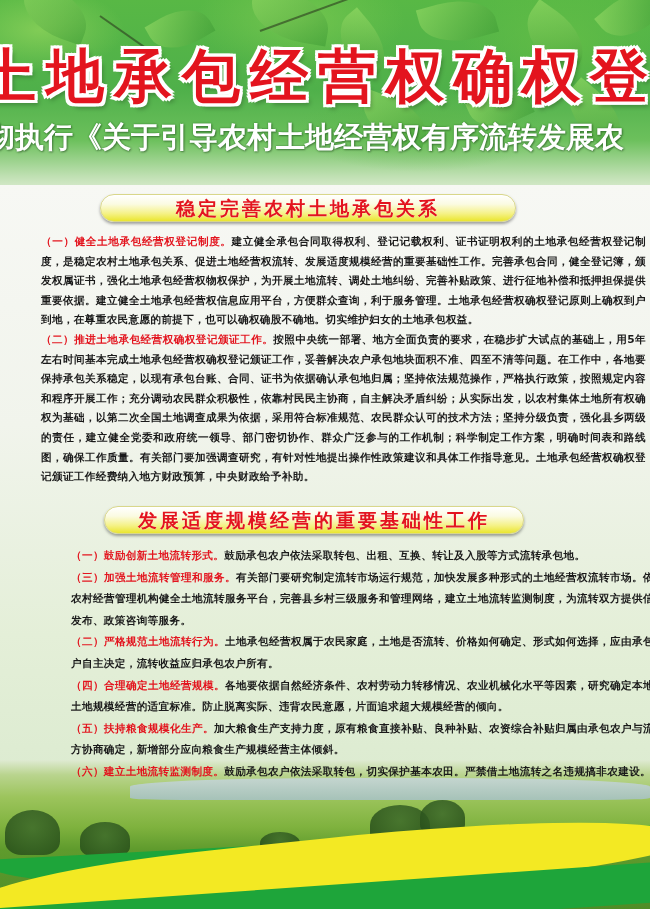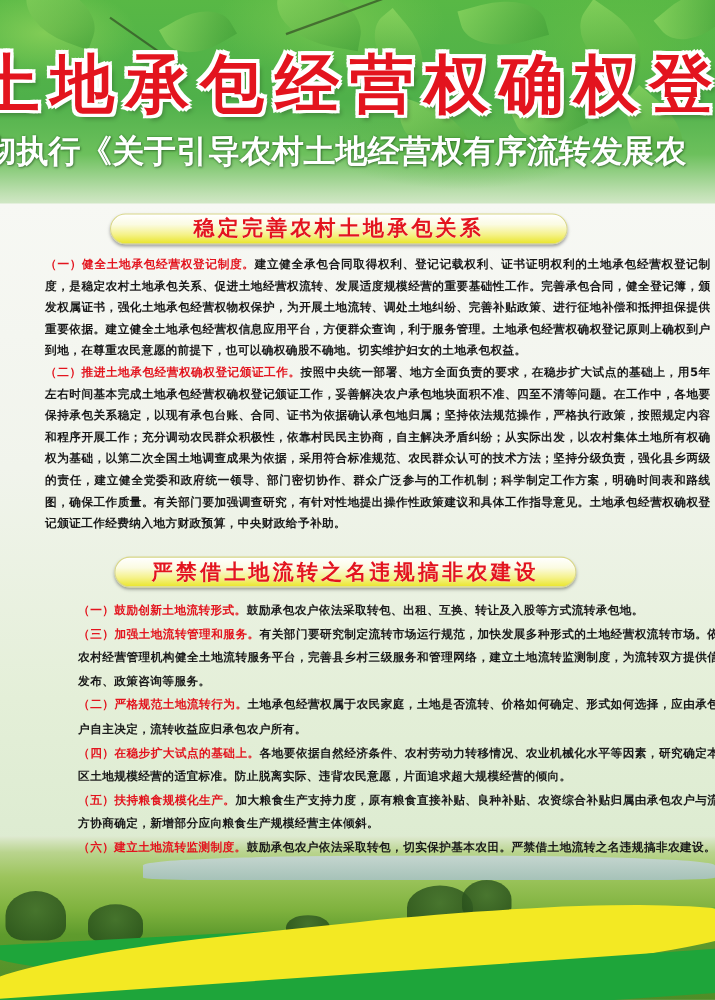--- a/index.html
+++ b/index.html
@@ -138,21 +138,21 @@
   <div class="section" style="top:232px;">
     <p class="para">
       <span class="lead">（一）健全土地承包经营权登记制度。</span><span>建立健全承包合同取得权利、登记记载权利、证书证明权利的土地承包经营权登记制度，是稳定农村土地承包关系、促进土地经营权流转、发展适度规模经营的重要基础性工作。完善承包合同，健全登记簿，颁发权属证书，强化土地承包经营权物权保护，为开展土地流转、调处土地纠纷、完善补贴政策、进行征地补偿和抵押担保提供重要依据。建立健全土地承包经营权信息应用平台，方便群众查询，利于服务管理。土地承包经营权确权登记原则上确权到户到地，在尊重农民意愿的前提下，也可以确权确股不确地。切实维护妇女的土地承包权益。</span>
     </p>
     <p class="para">
       <span class="lead">（二）推进土地承包经营权确权登记颁证工作。</span><span>按照中央统一部署、地方全面负责的要求，在稳步扩大试点的基础上，用5年左右时间基本完成土地承包经营权确权登记颁证工作，妥善解决农户承包地块面积不准、四至不清等问题。在工作中，各地要保持承包关系稳定，以现有承包台账、合同、证书为依据确认承包地归属；坚持依法规范操作，严格执行政策，按照规定内容和程序开展工作；充分调动农民群众积极性，依靠村民民主协商，自主解决矛盾纠纷；从实际出发，以农村集体土地所有权确权为基础，以第二次全国土地调查成果为依据，采用符合标准规范、农民群众认可的技术方法；坚持分级负责，强化县乡两级的责任，建立健全党委和政府统一领导、部门密切协作、群众广泛参与的工作机制；科学制定工作方案，明确时间表和路线图，确保工作质量。有关部门要加强调查研究，有针对性地提出操作性政策建议和具体工作指导意见。土地承包经营权确权登记颁证工作经费纳入地方财政预算，中央财政给予补助。</span>
     </p>
   </div>
 
   <div class="banner" style="left:104px;top:506px;width:418px;">
-    <span>严禁借土地流转之名违规搞非农建设</span>
+    <span>发展适度规模经营的重要基础性工作</span>
   </div>
 
   <div class="landscape">
     <div class="water"></div>
     <div class="tree" style="left:5px;top:50px;width:55px;height:45px;"></div>
     <div class="tree" style="left:80px;top:62px;width:50px;height:35px;"></div>
     <div class="tree" style="left:260px;top:72px;width:40px;height:22px;"></div>
     <div class="tree" style="left:370px;top:45px;width:60px;height:40px;"></div>
     <div class="tree" style="left:420px;top:40px;width:45px;height:35px;"></div>
   </div>
@@ -164,21 +164,21 @@
     <p class="para">
       <span class="lead">（一）鼓励创新土地流转形式。</span><span>鼓励承包农户依法采取转包、出租、互换、转让及入股等方式流转承包地。</span>
     </p>
     <p class="para">
       <span class="lead">（三）加强土地流转管理和服务。</span><span>有关部门要研究制定流转市场运行规范，加快发展多种形式的土地经营权流转市场。依托农村经营管理机构健全土地流转服务平台，完善县乡村三级服务和管理网络，建立土地流转监测制度，为流转双方提供信息发布、政策咨询等服务。</span>
     </p>
     <p class="para">
       <span class="lead">（二）严格规范土地流转行为。</span><span>土地承包经营权属于农民家庭，土地是否流转、价格如何确定、形式如何选择，应由承包农户自主决定，流转收益应归承包农户所有。</span>
     </p>
     <p class="para">
-      <span class="lead">（四）在稳步扩大试点的基础上。</span><span>各地要依据自然经济条件、农村劳动力转移情况、农业机械化水平等因素，研究确定本地区土地规模经营的适宜标准。防止脱离实际、违背农民意愿，片面追求超大规模经营的倾向。</span>
+      <span class="lead">（四）合理确定土地经营规模。</span><span>各地要依据自然经济条件、农村劳动力转移情况、农业机械化水平等因素，研究确定本地区土地规模经营的适宜标准。防止脱离实际、违背农民意愿，片面追求超大规模经营的倾向。</span>
     </p>
     <p class="para">
       <span class="lead">（五）扶持粮食规模化生产。</span><span>加大粮食生产支持力度，原有粮食直接补贴、良种补贴、农资综合补贴归属由承包农户与流入方协商确定，新增部分应向粮食生产规模经营主体倾斜。</span>
     </p>
     <p class="para">
       <span class="lead">（六）建立土地流转监测制度。</span><span>鼓励承包农户依法采取转包，切实保护基本农田。严禁借土地流转之名违规搞非农建设。</span>
     </p>
   </div>
 
 </div>

